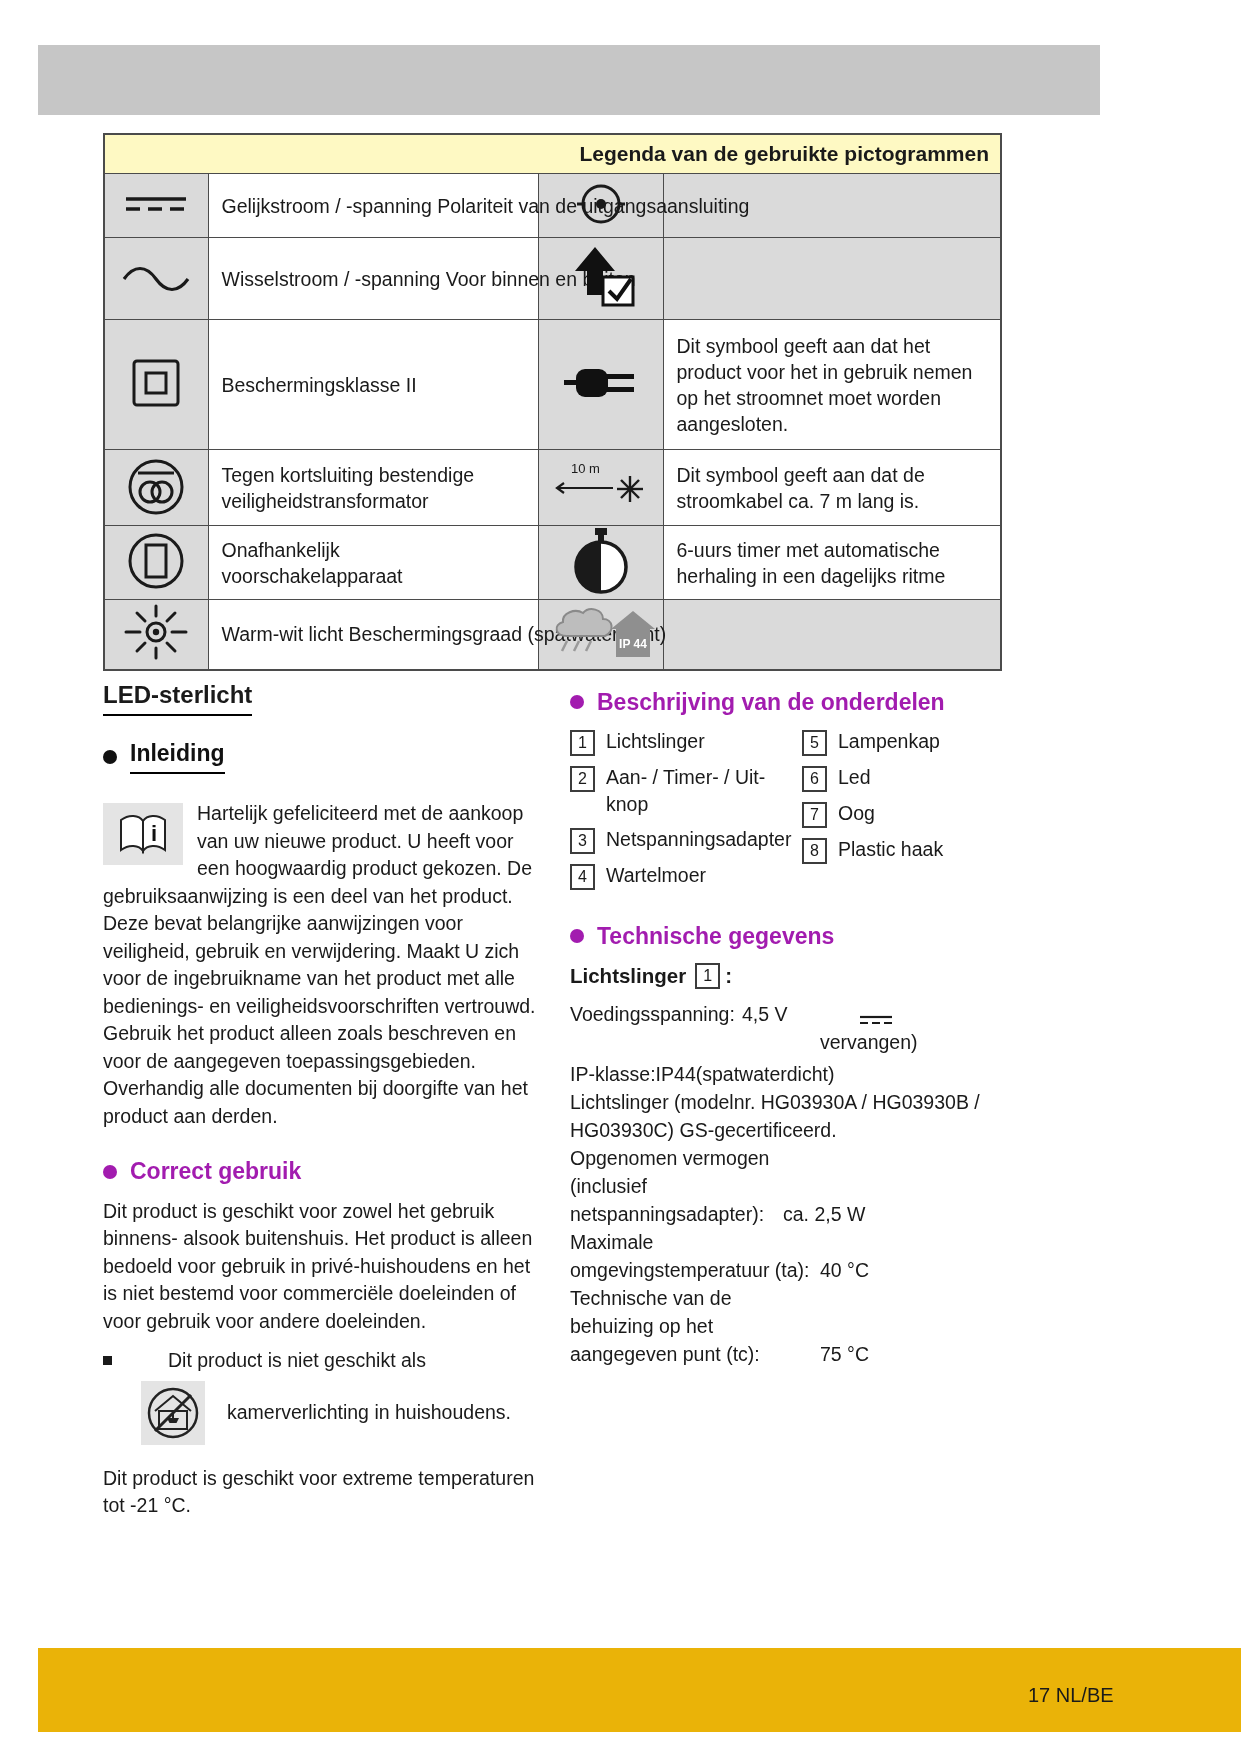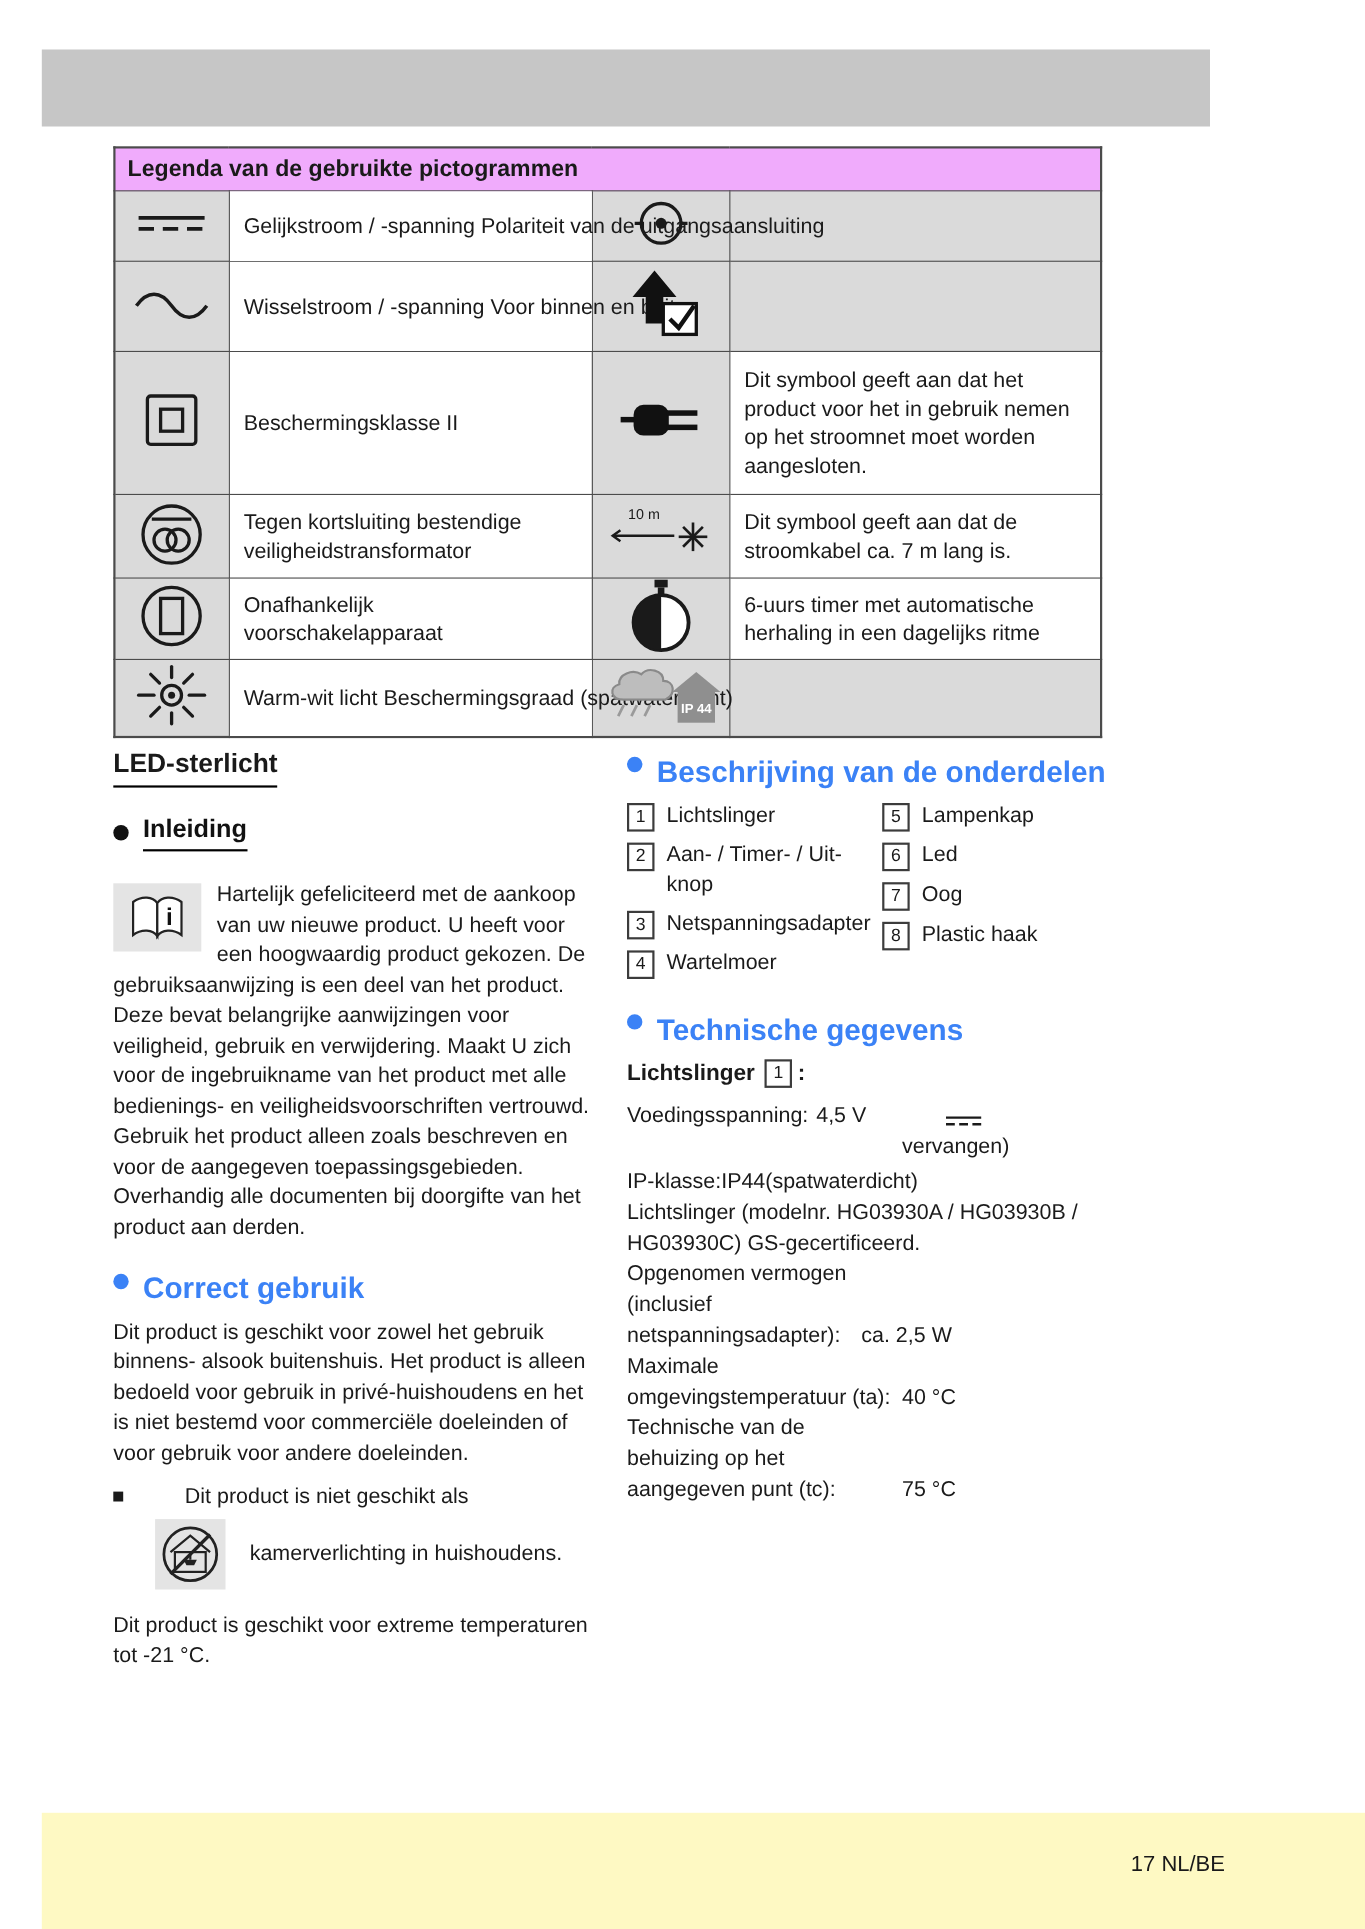--- a/index.html
+++ b/index.html
@@ -7,42 +7,42 @@
   body {
     position: relative;
     background: #ffffff;
     font-family: "Liberation Sans", sans-serif;
     color: #1a1a1a;
     overflow: hidden;
   }
 
   
   .band-top { position: absolute; left: 38px; top: 45px; width: 1062px; height: 70px; background: #c6c6c6; }
-  .band-bottom { position: absolute; left: 38px; top: 1648px; width: 1203px; height: 106px; background: #fef9c3; }
+  .band-bottom { position: absolute; left: 38px; top: 1648px; width: 1203px; height: 84px; background: #eab308; }
   .page-num { position: absolute; left: 990px; top: 36px; font-size: 20px; }
 
   
   .legend-wrap { position: absolute; left: 103px; top: 133px; width: 897px; }
   table.legend { width: 100%; border-collapse: collapse; table-layout: fixed; border: 2px solid #4b4b4b; }
   table.legend td { border: 1px solid #4b4b4b; vertical-align: middle; }
-  td.hdr { font-weight: bold; font-size: 21px; padding: 7px 11px; height: 38px; background: #f0abfc; }
+  td.hdr { font-weight: bold; font-size: 21px; padding: 7px 11px; height: 38px; background: #fef9c3; text-align: right; }
   td.ic  { background: #dadada; text-align: center; }
   td.eg  { background: #dadada; }
   td.tc  { padding: 6px 13px; font-size: 19.5px; line-height: 26px; background: #fff; }
   td.ovr { white-space: nowrap; position: relative; z-index: 2; overflow: visible; }
   .icz   { position: relative; z-index: 4; display: inline-block; text-align: right; }
 
   
   .col-left  { position: absolute; left: 103px; top: 681px; width: 442px; font-size: 19.5px; line-height: 27.5px; }
   .col-right { position: absolute; left: 570px; top: 688px; width: 440px; font-size: 19.5px; line-height: 28px; }
 
   .doc-title { font-size: 24px; font-weight: bold; margin-bottom: 24px; }
   .u { border-bottom: 2.5px solid #000; padding-bottom: 5px; display: inline-block; }
   .h-black { font-size: 23px; font-weight: bold; display: flex; align-items: center; margin-bottom: 26px; color: #111; }
-  .h-gray  { font-size: 27px; font-weight: bold; color: #3b82f6; display: flex; margin-bottom: 12px; }
+  .h-gray  { font-size: 23px; font-weight: bold; color: #a21caf; display: flex; align-items: center; margin-bottom: 12px; }
   .dot { width: 14px; height: 14px; border-radius: 50%; background: currentColor; margin-right: 13px; flex: 0 0 auto; }
 
   .book-box { float: left; width: 80px; height: 62px; background: #e4e4e4; display: inline-flex;
               align-items: center; justify-content: center; margin: 3px 14px 14px 0; }
   .para { text-align: left; }
   .h-correct { margin-top: 28px; }
   .bullet-line { display: flex; margin-top: 12px; gap: 38px; }
   .sq { width: 9px; height: 9px; background: #1a1a1a; margin: 9px 18px 0 0; flex: 0 0 auto; }
   .icon-text-row { display: flex; align-items: center; margin: 6px 0 8px 38px; }
   .noroom-box { width: 64px; height: 64px; background: #e4e4e4; display: inline-flex;

